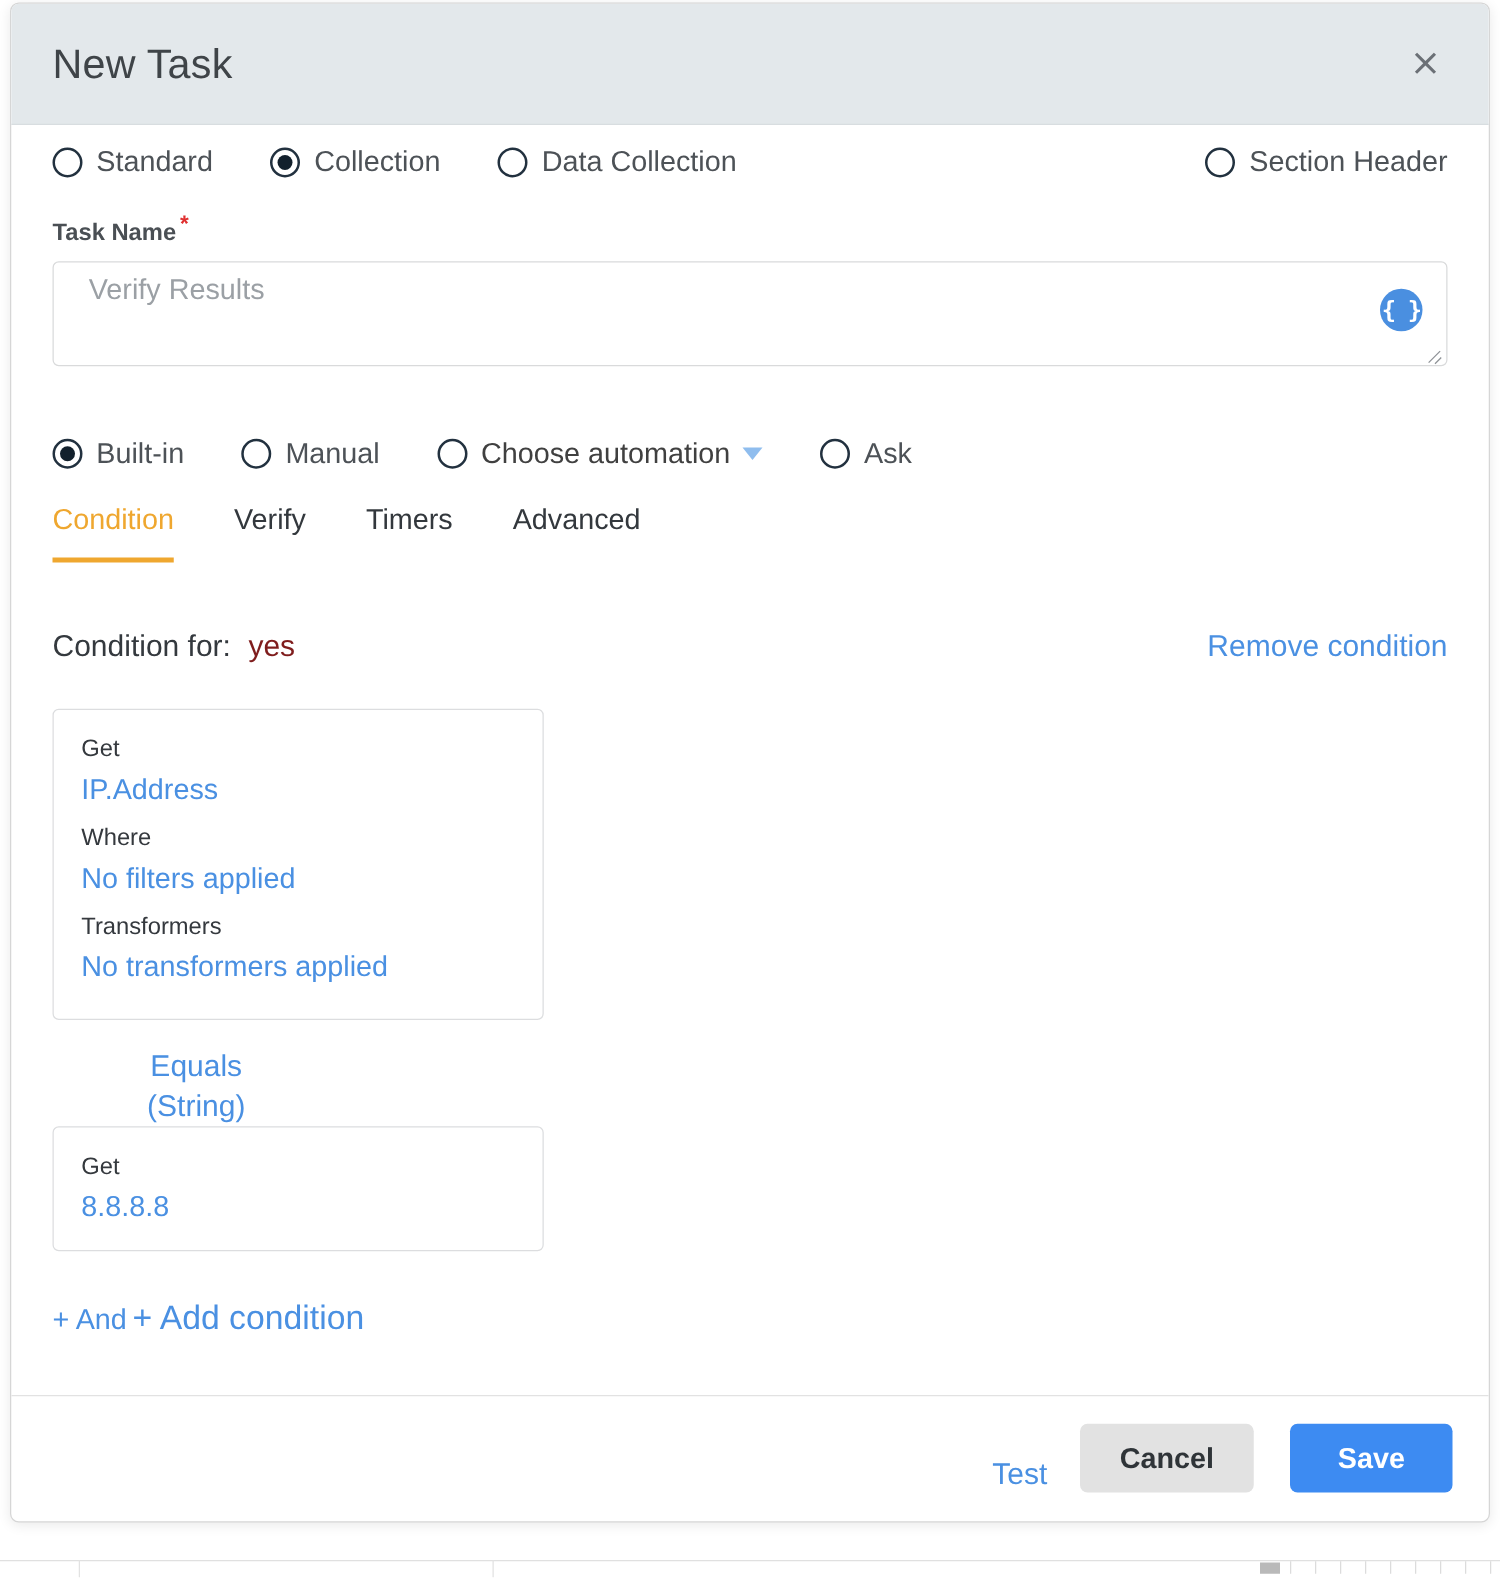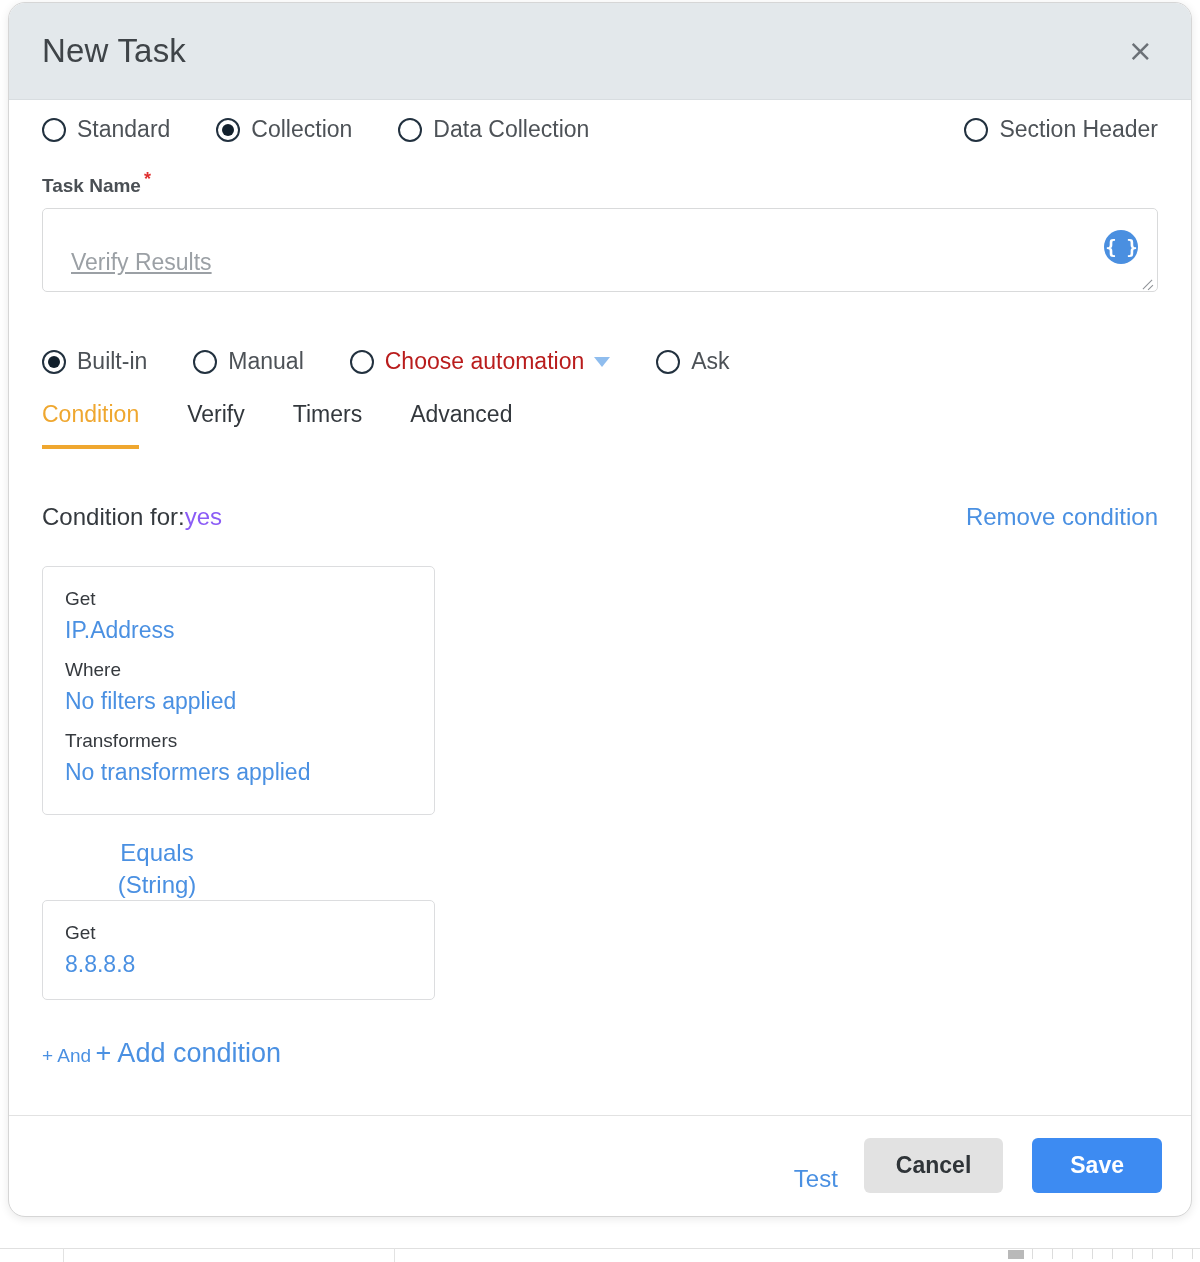--- a/index.html
+++ b/index.html
@@ -54,21 +54,21 @@
   }
 
   
   .modal {
     position: absolute;
     left: 8px;
     top: 2px;
     width: 1184px;
     background: #ffffff;
     border: 1px solid #d6d6d6;
-    border-radius: 17px;
+    border-radius: 7px;
     box-shadow: 0 2px 10px rgba(0,0,0,0.09);
     box-sizing: border-box;
     overflow: hidden;
   }
 
   .modal-header {
     height: 97px;
     background: #e3e8eb;
     border-bottom: 1px solid #d8dde0;
     display: flex;
@@ -128,21 +128,21 @@
     left: 4px; top: 4px;
     width: 12px; height: 12px;
     border-radius: 50%;
     background: #12202c;
   }
   .radio-label {
     font-size: 23px;
     color: #4d5257;
   }
   .radio-opt.disabled { cursor: default; }
-  .radio-opt.disabled .radio-label { color: #b91c1c; }
+  .radio-opt.disabled .radio-label { color: #404040; }
   .caret-down {
     display: inline-block;
     margin-left: 10px;
     width: 0; height: 0;
     border-left: 8px solid transparent;
     border-right: 8px solid transparent;
     border-top: 10px solid #8fbdee;
   }
   .section-header-opt {
     position: absolute;
@@ -167,24 +167,23 @@
     position: relative;
     border: 1px solid #d9dadb;
     border-radius: 5px;
     height: 82px;
     background: #fff;
     margin-bottom: 56px;
   }
   .textarea-wrap .ta-text {
     position: absolute;
     left: 28px;
-    top: 40px;
+    top: 8px;
     font-size: 23px;
     color: #9ba0a5;
-    text-decoration: underline;
   }
   .braces-icon {
     position: absolute;
     right: 19px;
     top: 21px;
     width: 34px; height: 34px;
     border-radius: 50%;
     background: #4a8fe0;
     color: #fff;
     font-size: 19px;
@@ -250,21 +249,22 @@
     display: flex;
     align-items: baseline;
     justify-content: space-between;
     margin-top: 54px;
   }
   .cond-for {
     font-size: 24px;
     color: #34393e;
   }
   .cond-for-value {
-    color: #8b5cf6;
+    color: #7f1d1d;
+    margin-left: 14px;
     cursor: pointer;
   }
   .link-blue {
     color: #4a90e2;
     cursor: pointer;
   }
   .remove-condition {
     font-size: 24px;
   }
 
@@ -309,21 +309,21 @@
     text-align: center;
     padding-top: 22px;
     box-sizing: border-box;
     color: #4a90e2;
     font-size: 24px;
     line-height: 1.3;
     cursor: pointer;
   }
 
   .and-link {
-    font-size: 19px;
+    font-size: 23px;
     display: inline-block;
   }
 
   .else-divider {
     display: flex;
     align-items: center;
     margin-top: 43px;
   }
   .else-divider .line {
     flex: 1;

